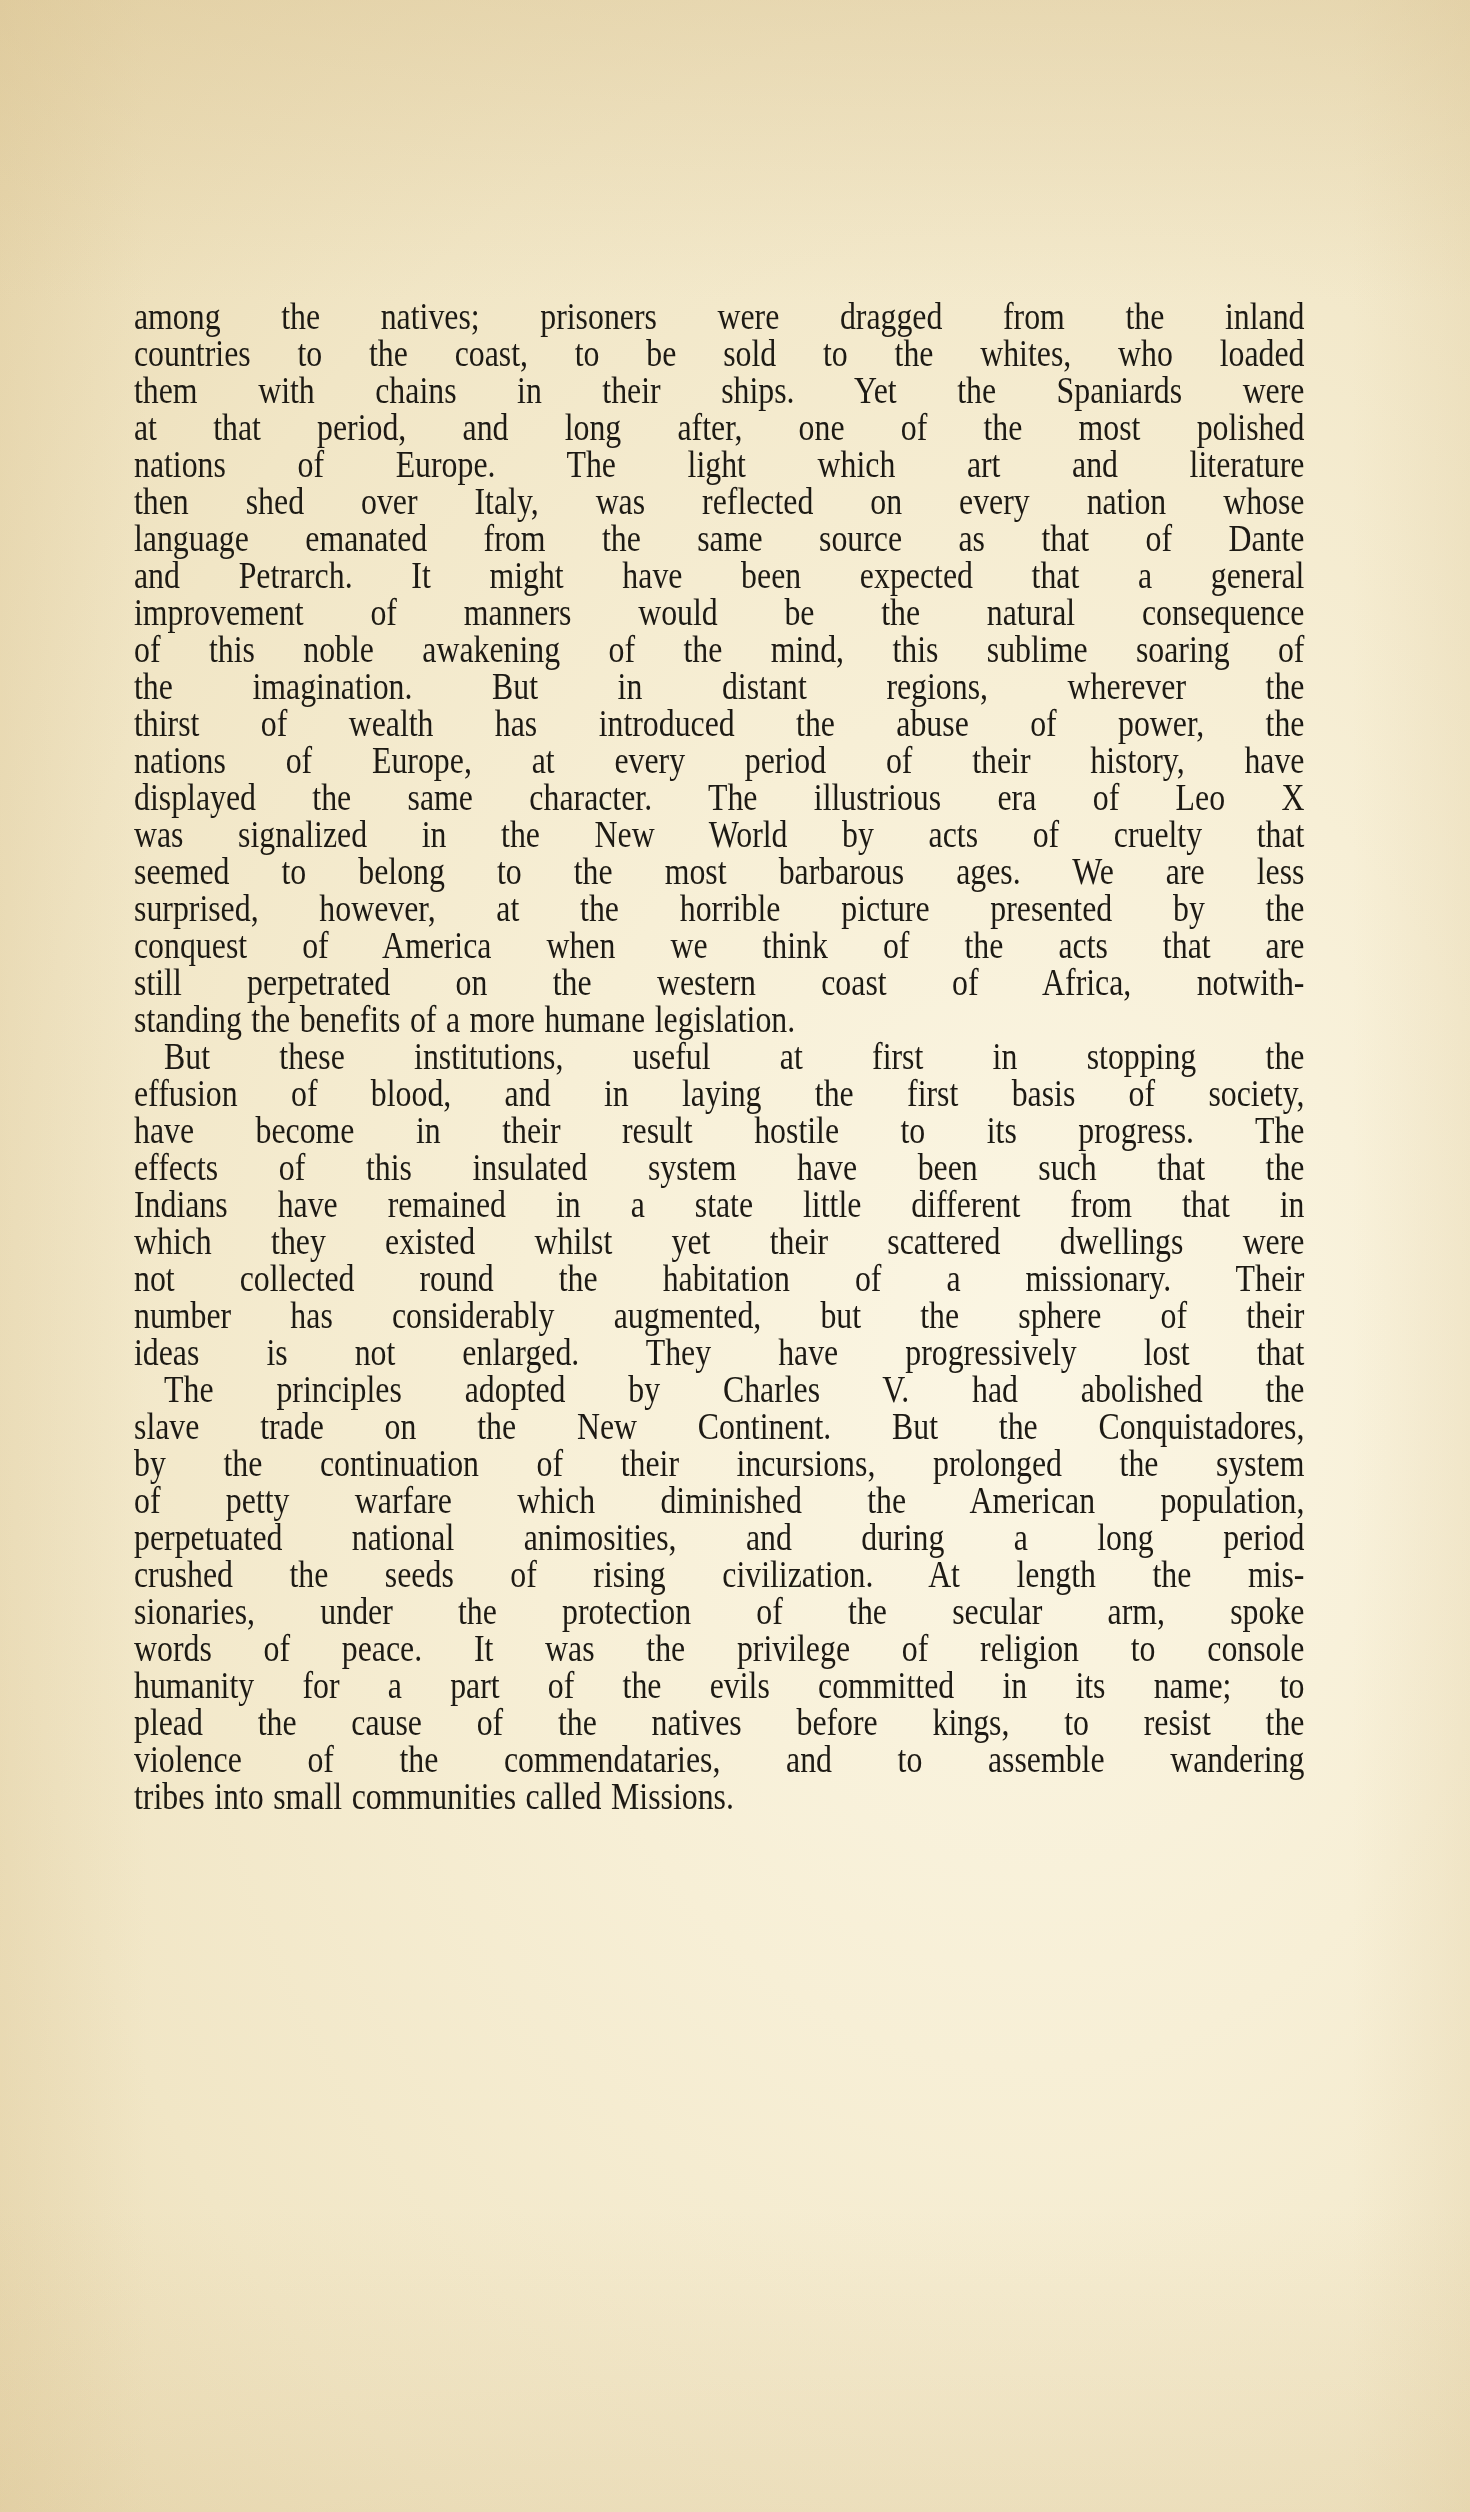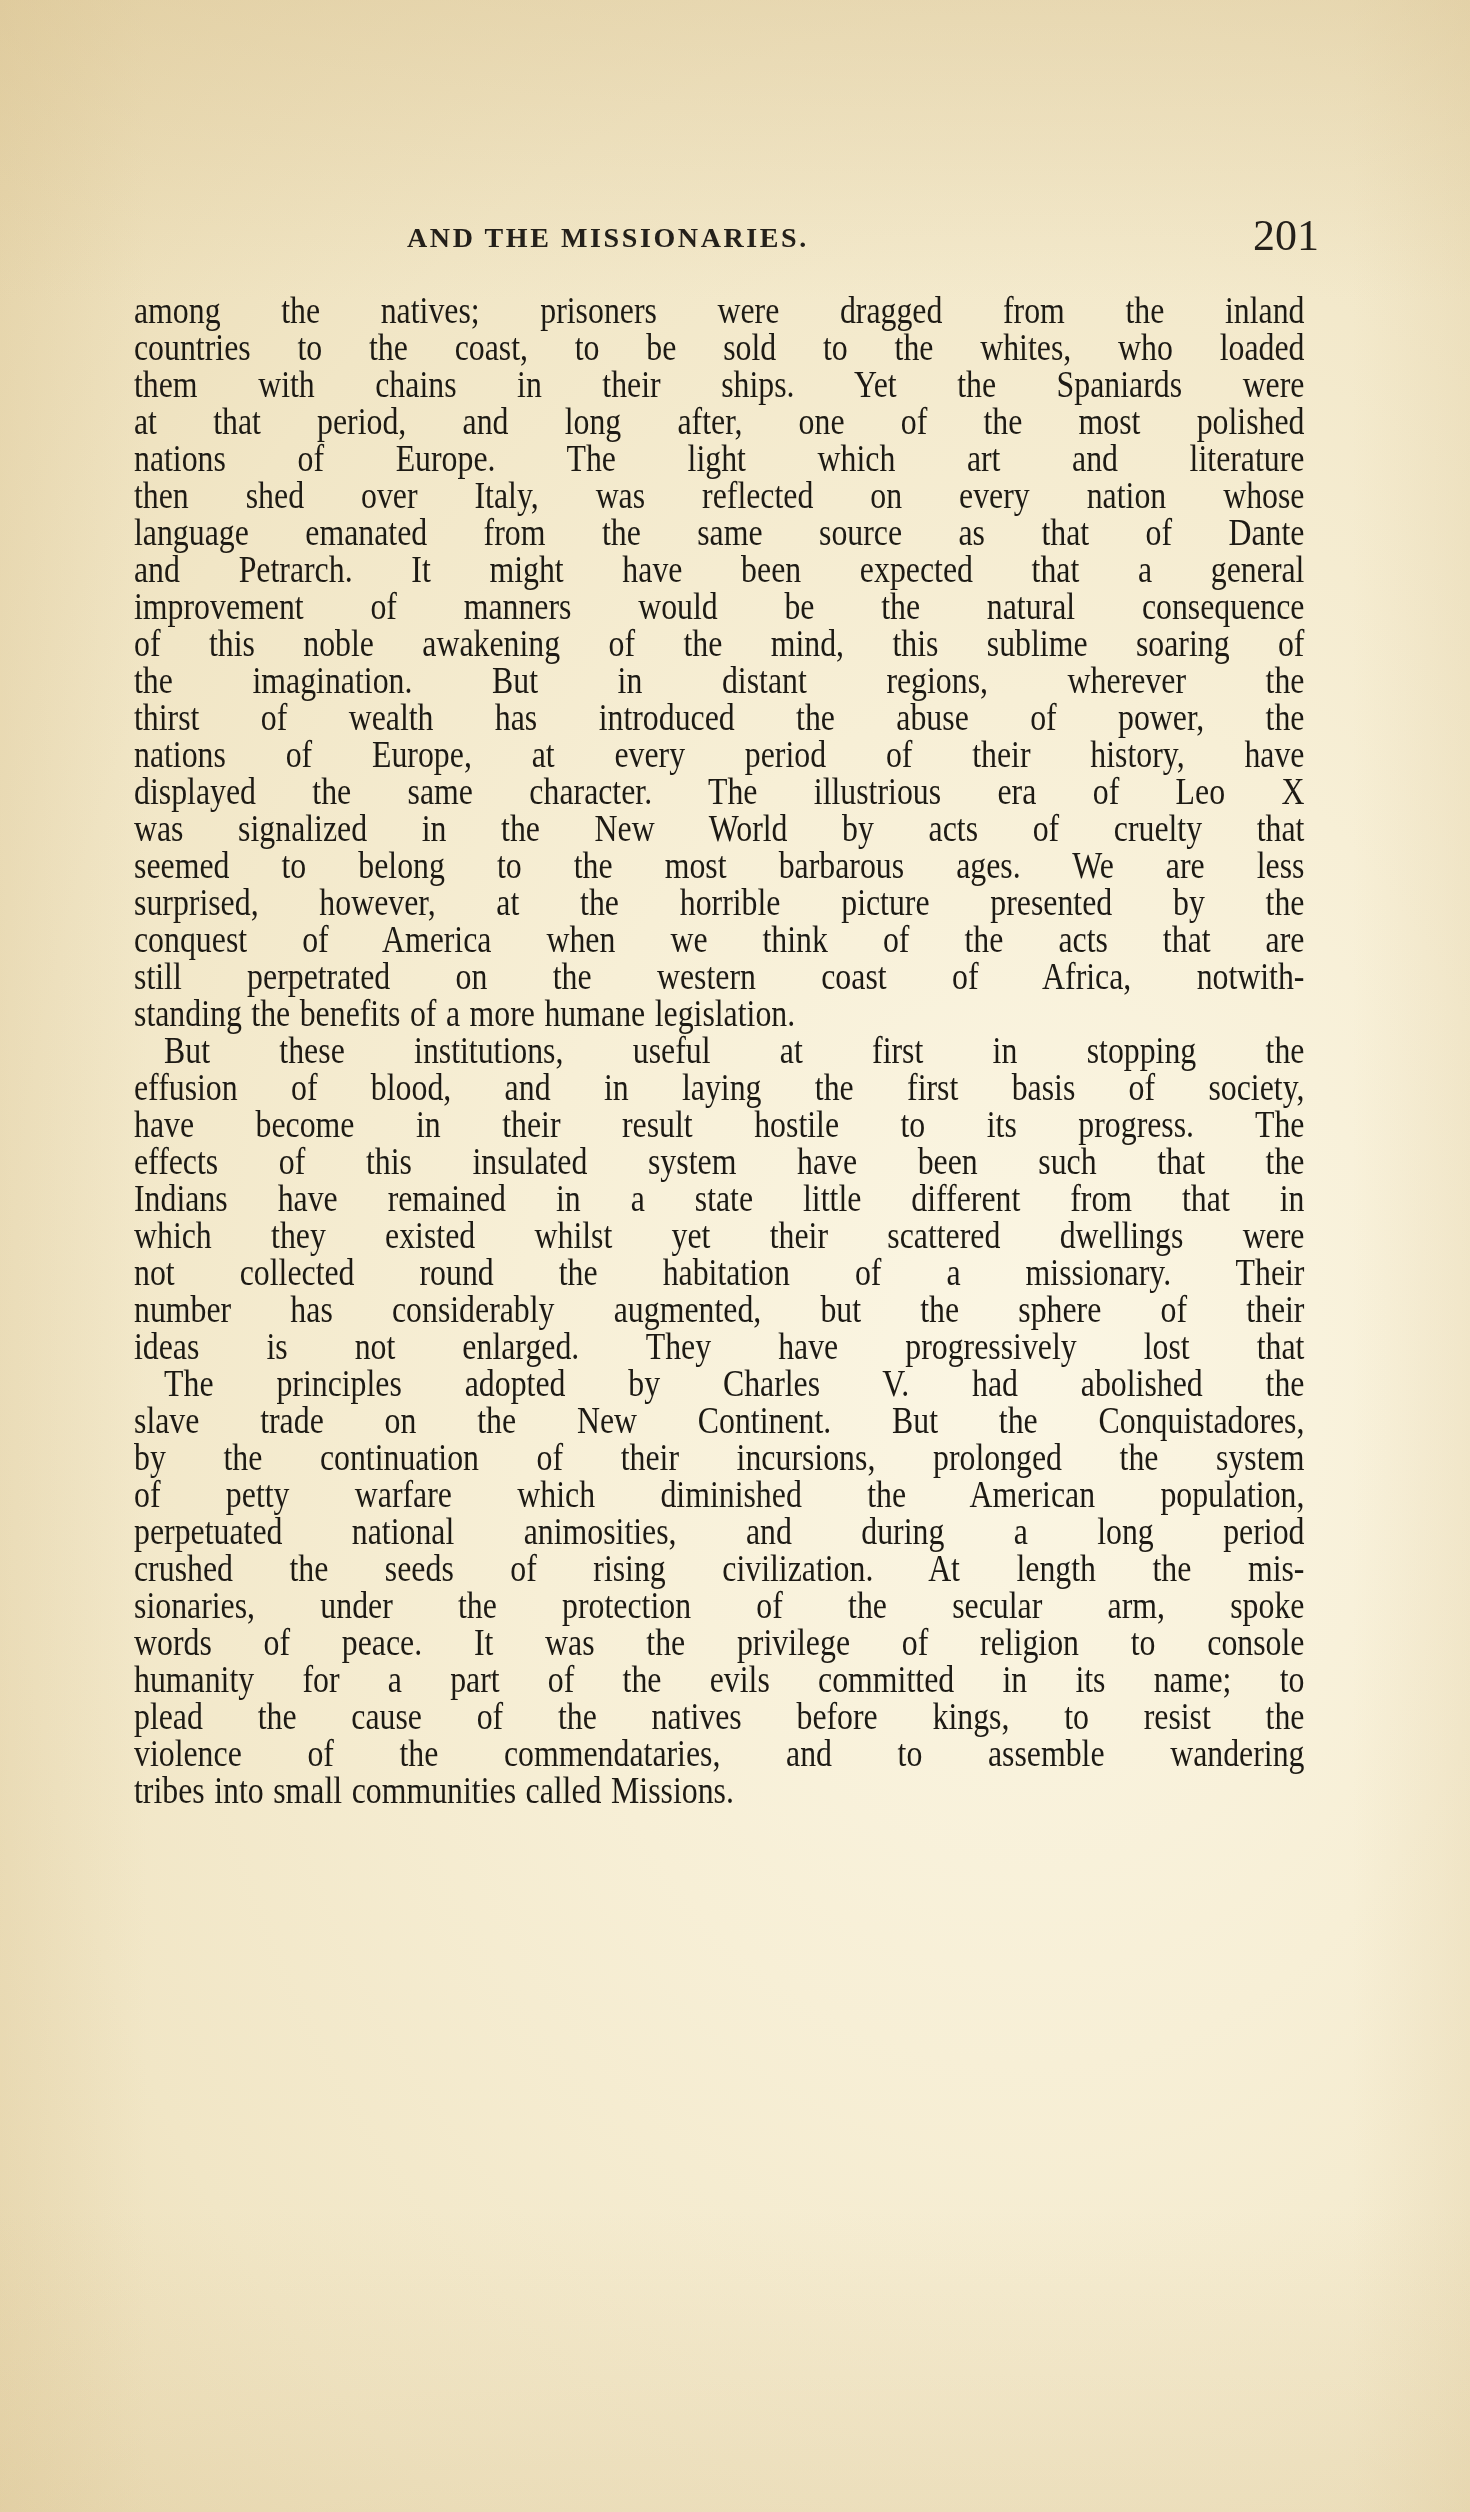--- a/index.html
+++ b/index.html
@@ -47,21 +47,21 @@
     }
     .page-number {
       position: absolute;
       right: 0;
       top: 0;
       font-size: 44px;
       color: #24201a;
     }
     .body-text {
       position: absolute;
-      top: 292px;
+      top: 298px;
       left: 134px;
       width: 1171px;
     }
     .line {
       display: block;
       height: 37px;
       line-height: 37px;
       font-size: 37px;
       text-align: justify;
       text-align-last: justify;
@@ -77,24 +77,20 @@
     }
     .line.indent {
       padding-left: 35px;
       width: 1326px;
     }
   </style>
 </head>
 <body>
 
 <div class="page">
-  <div class="running-head">
-    <span class="running-title">AND THE MISSIONARIES.</span>
-    <span class="page-number">201</span>
-  </div>
 
   <div class="body-text">
 
     <div>
       <span class="line">among the natives; prisoners were dragged from the inland</span>
       <span class="line">countries to the coast, to be sold to the whites, who loaded</span>
       <span class="line">them with chains in their ships.  Yet the Spaniards were</span>
       <span class="line">at that period, and long after, one of the most polished</span>
       <span class="line">nations of Europe.  The light which art and literature</span>
       <span class="line">then shed over Italy, was reflected on every nation whose</span>

